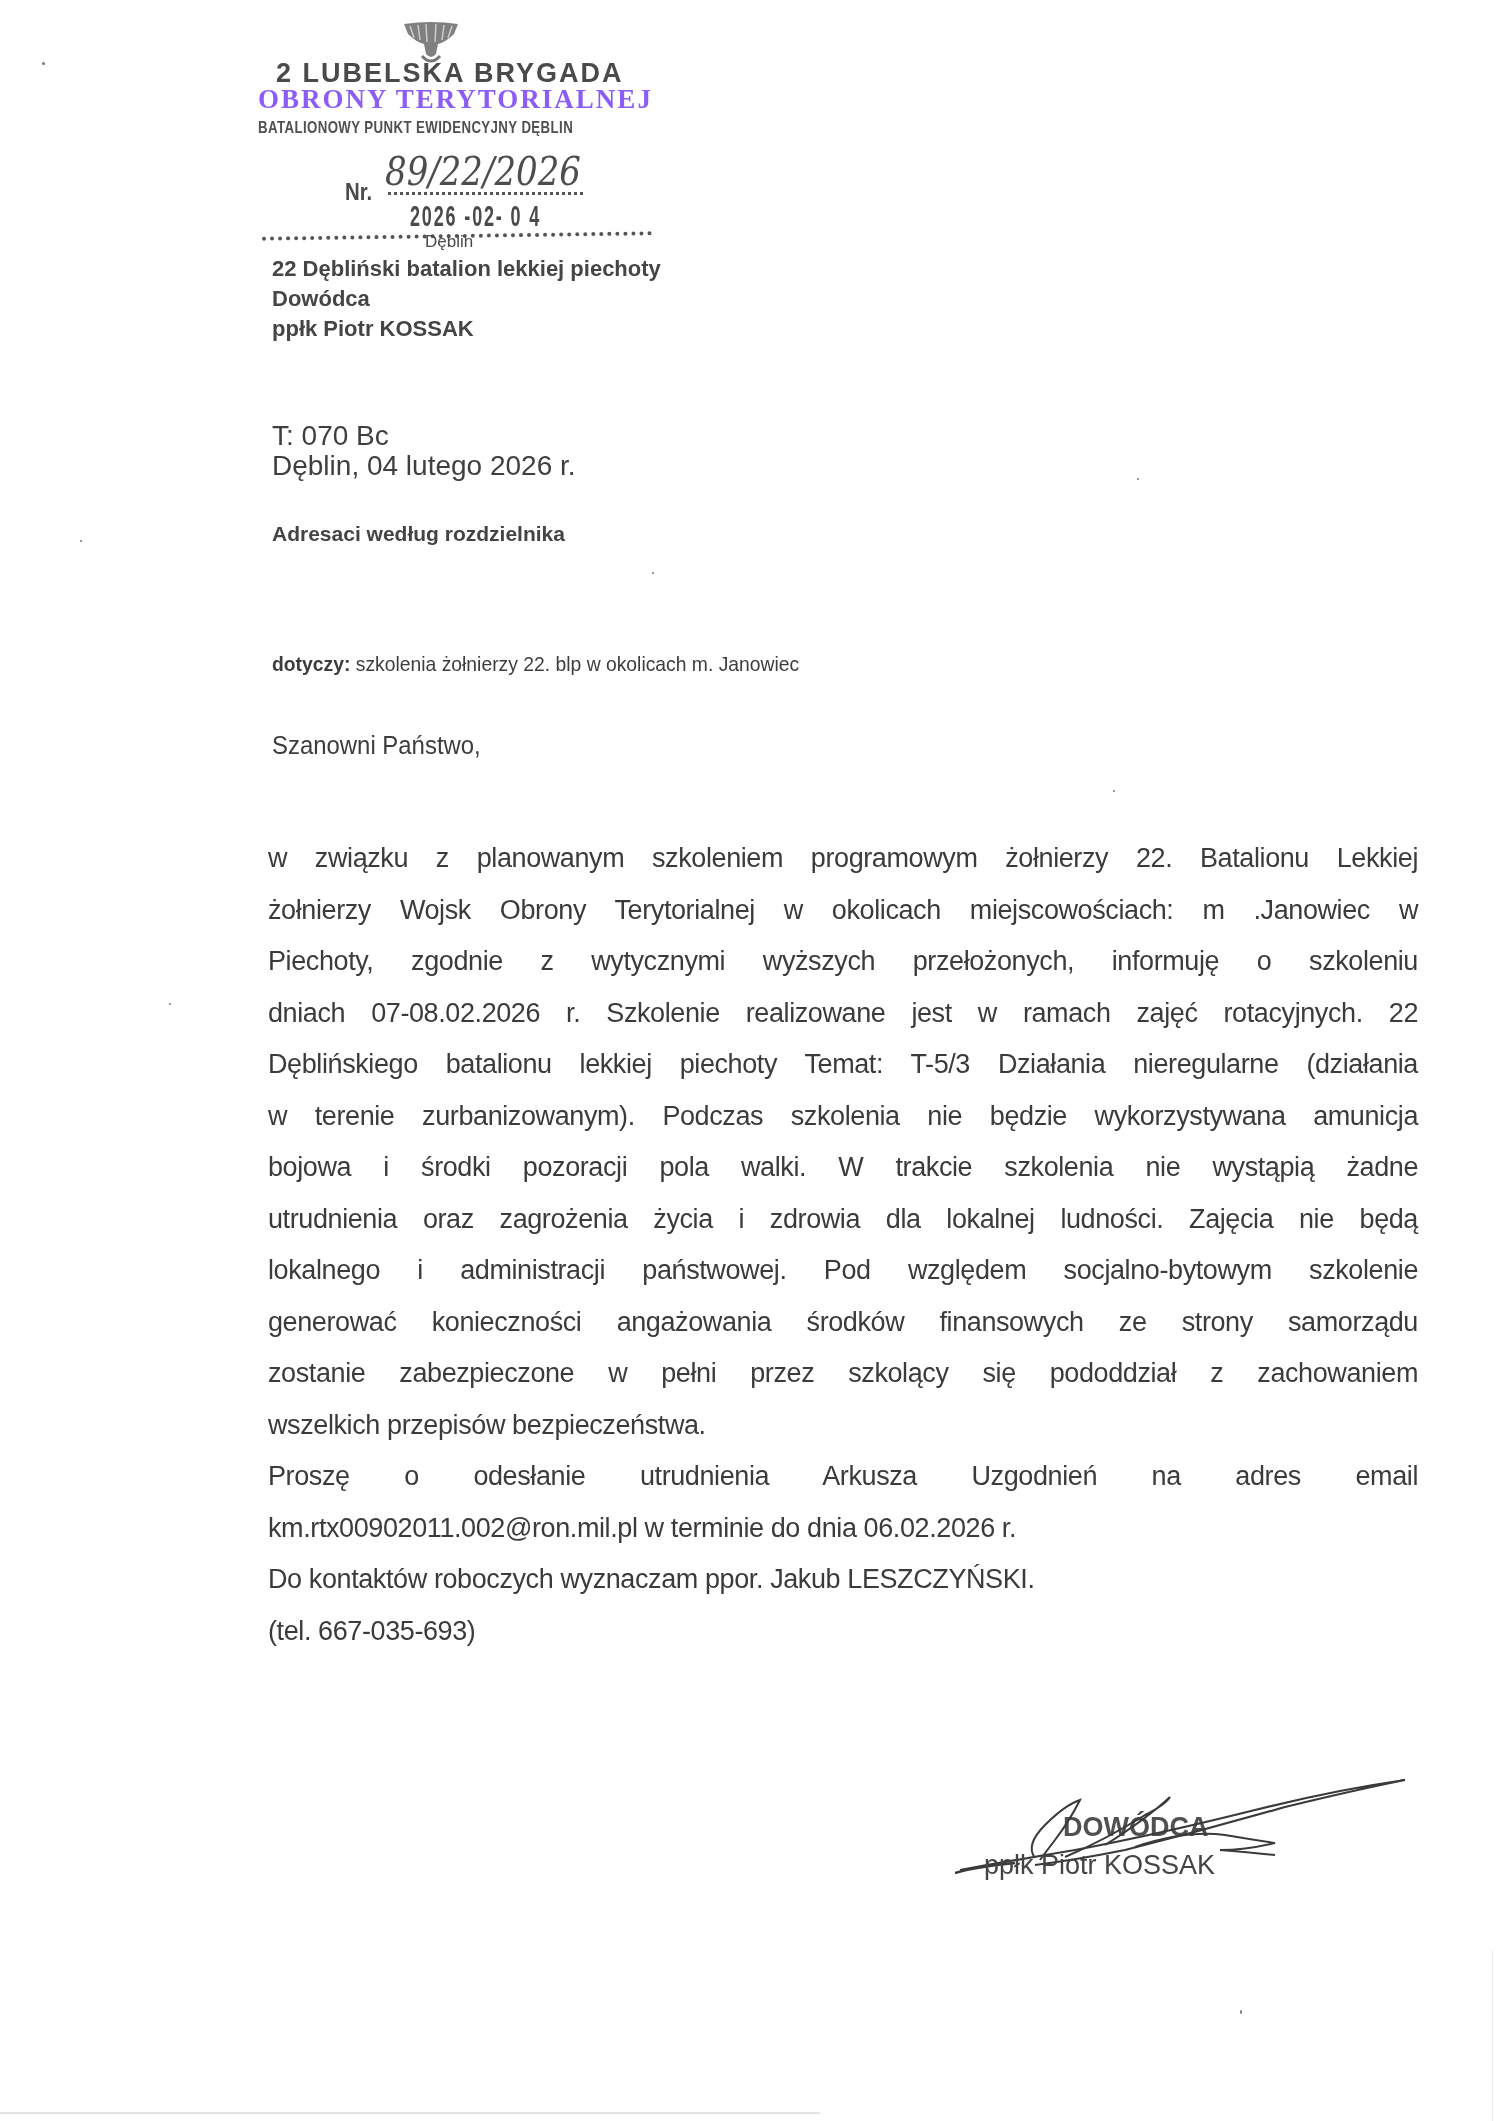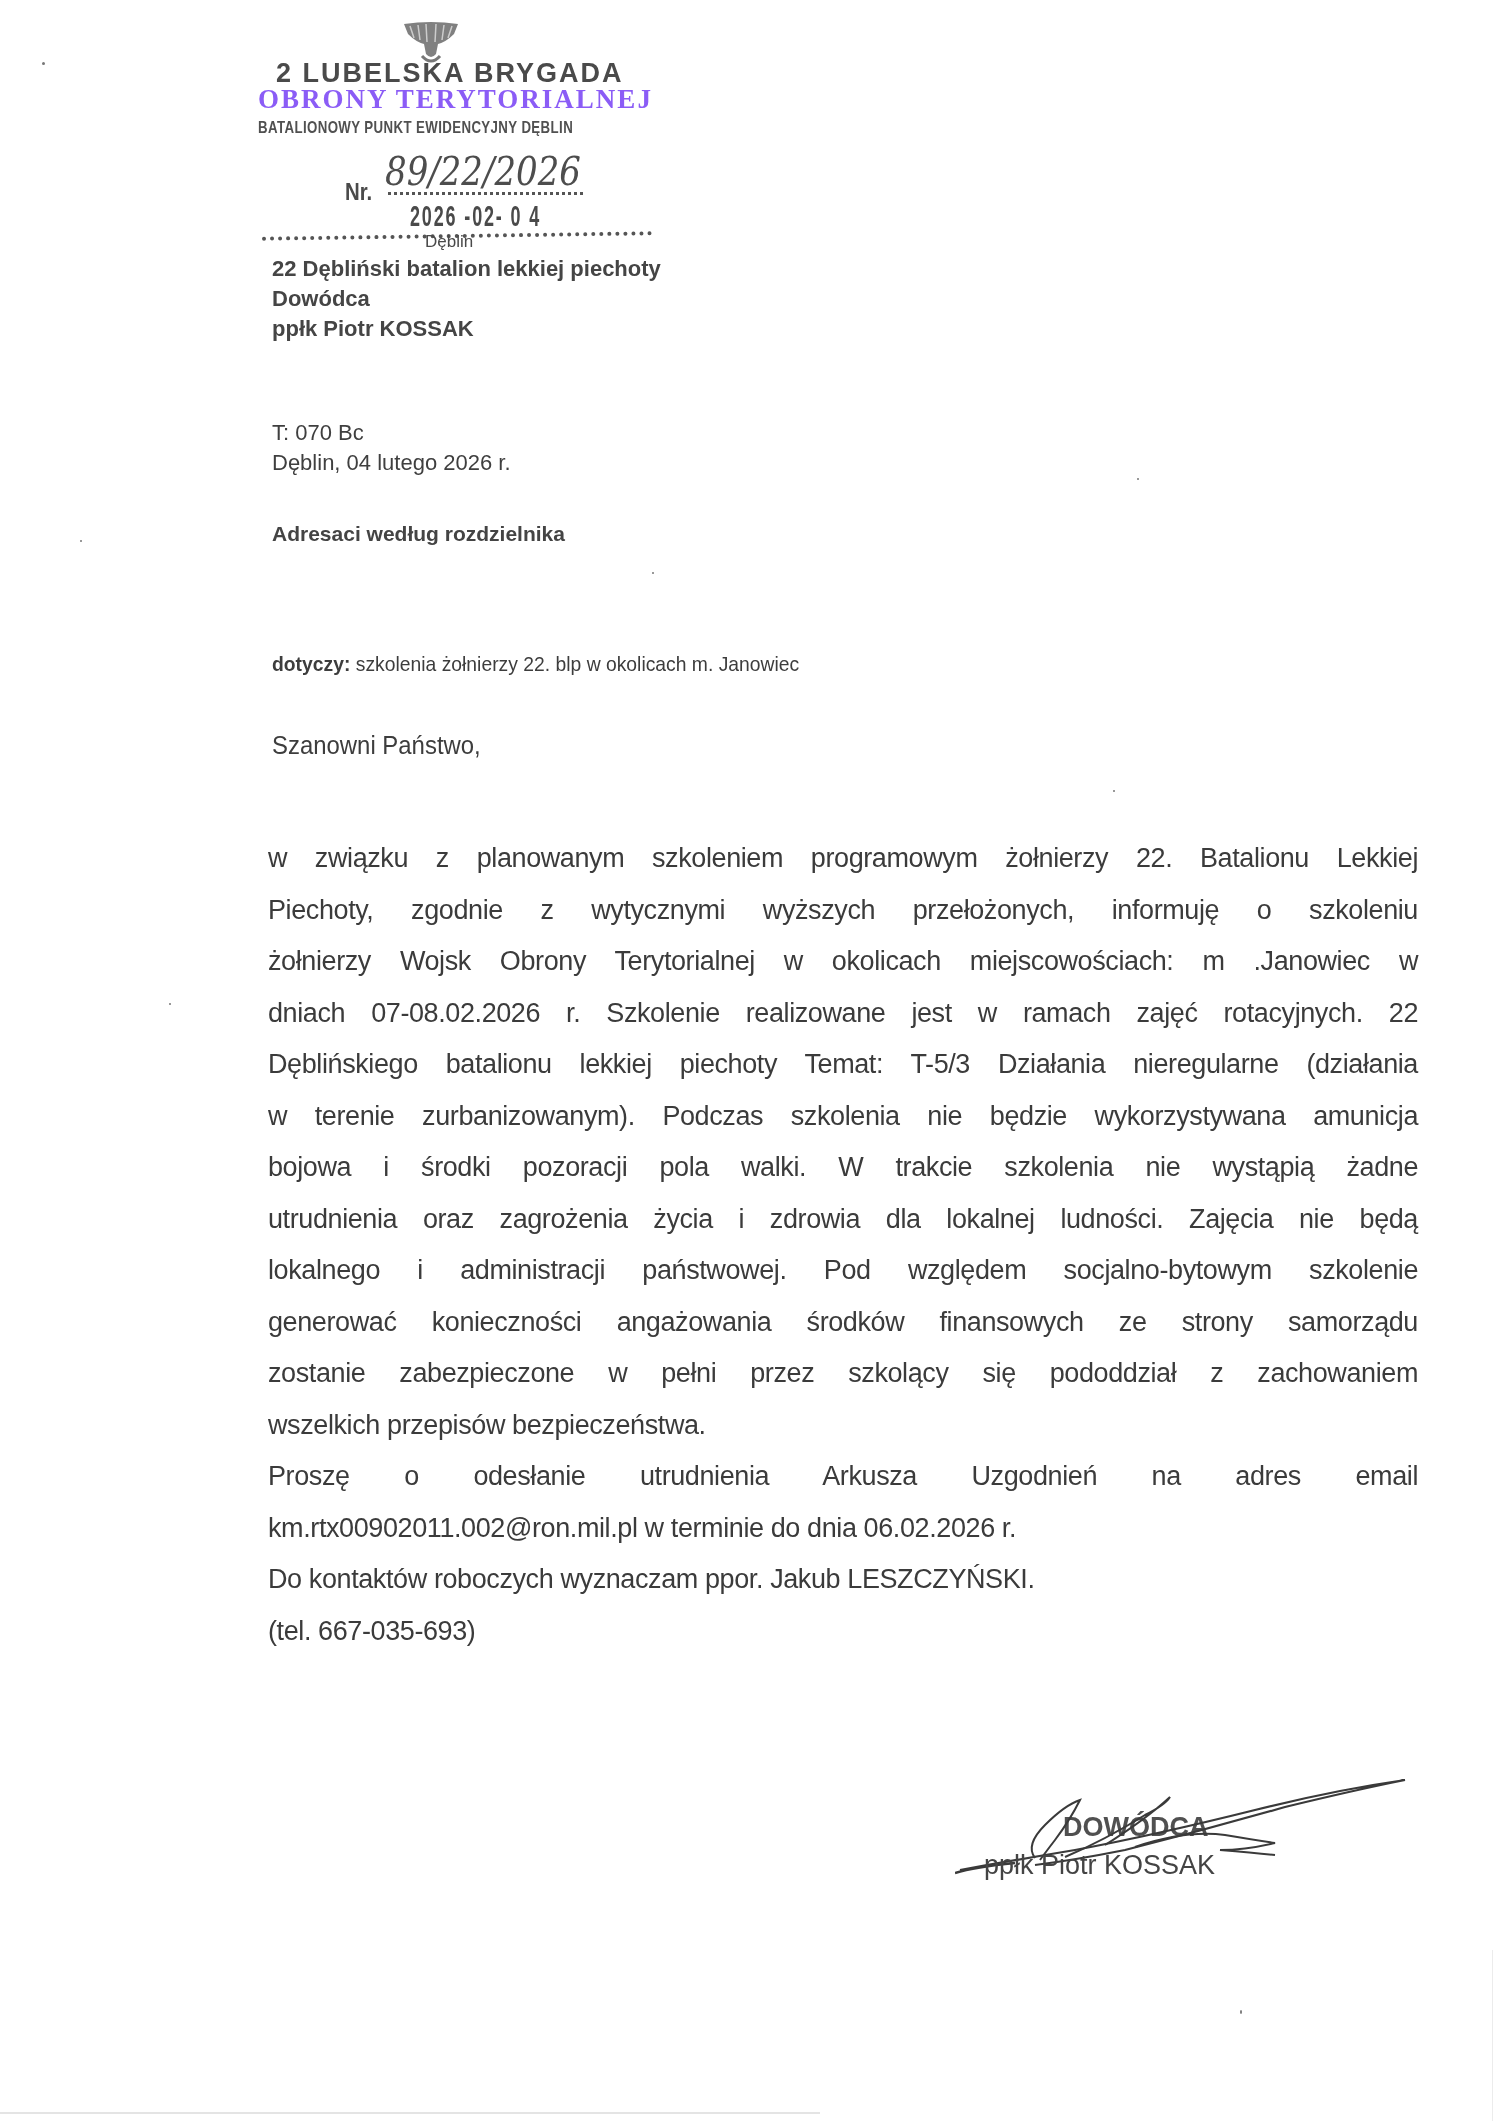--- a/index.html
+++ b/index.html
@@ -17,21 +17,21 @@
   .stamp-nr-dots { left: 388px; top: 192px; width: 195px; border-bottom: 3px dotted #555; }
   .stamp-date { left: 410px; top: 200px; font-size: 29px; font-weight: bold; color: #4a4a4a; transform: scaleX(0.62); transform-origin: left; letter-spacing: 3px; }
   .stamp-date-dots { left: 262px; top: 234px; width: 390px; border-bottom: 4px dotted #555; transform: rotate(-0.8deg); }
   .stamp-city { left: 425px; top: 232px; font-size: 17px; font-weight: normal; color: #4a4a4a; }
 
   .hdr { left: 272px; font-size: 22px; font-weight: bold; color: #454545; }
   .h1 { top: 256px; }
   .h2 { top: 286px; }
   .h3 { top: 316px; }
 
-  .meta { left: 272px; font-size: 22px; color: #3f3f3f; }
+  .meta { left: 272px; font-size: 28px; color: #3f3f3f; }
   .m1 { top: 420px; }
   .m2 { top: 450px; }
 
   .addr { left: 272px; top: 522px; font-size: 21px; font-weight: bold; color: #444; }
 
   .subject { left: 272px; top: 652px; font-size: 21px; color: #3d3d3d; transform: scaleX(0.92); transform-origin: left; white-space: nowrap; }
   .subject b { font-weight: bold; }
 
   .salut { left: 272px; top: 730px; font-size: 26px; color: #3d3d3d; transform: scaleX(0.92); transform-origin: left; }
 
@@ -81,22 +81,22 @@
 <div class="abs addr">Adresaci według rozdzielnika</div>
 
 <div class="abs subject">
   <b>dotyczy:</b><span> szkolenia żołnierzy 22. blp w okolicach m. Janowiec</span>
 </div>
 
 <div class="abs salut">Szanowni Państwo,</div>
 
 <div class="abs body-p">
   <span class="ln">w związku z planowanym szkoleniem programowym żołnierzy 22. Batalionu Lekkiej</span>
+  <span class="ln">żołnierzy Wojsk Obrony Terytorialnej w okolicach miejscowościach: m .Janowiec w</span>
   <span class="ln">Piechoty, zgodnie z wytycznymi wyższych przełożonych, informuję o szkoleniu</span>
-  <span class="ln">żołnierzy Wojsk Obrony Terytorialnej w okolicach miejscowościach: m .Janowiec w</span>
   <span class="ln">dniach 07-08.02.2026 r. Szkolenie realizowane jest w ramach zajęć rotacyjnych. 22</span>
   <span class="ln">Dęblińskiego batalionu lekkiej piechoty Temat: T-5/3 Działania nieregularne (działania</span>
   <span class="ln">w terenie zurbanizowanym). Podczas szkolenia nie będzie wykorzystywana amunicja</span>
   <span class="ln">bojowa i środki pozoracji pola walki. W trakcie szkolenia nie wystąpią żadne</span>
   <span class="ln">utrudnienia oraz zagrożenia życia i zdrowia dla lokalnej ludności. Zajęcia nie będą</span>
   <span class="ln">lokalnego i administracji państwowej. Pod względem socjalno-bytowym szkolenie</span>
   <span class="ln">generować konieczności angażowania środków finansowych ze strony samorządu</span>
   <span class="ln">zostanie zabezpieczone w pełni przez szkolący się pododdział z zachowaniem</span>
   <span class="ln last">wszelkich przepisów bezpieczeństwa.</span>
   <span class="ln">Proszę o odesłanie utrudnienia Arkusza Uzgodnień na adres email</span>

